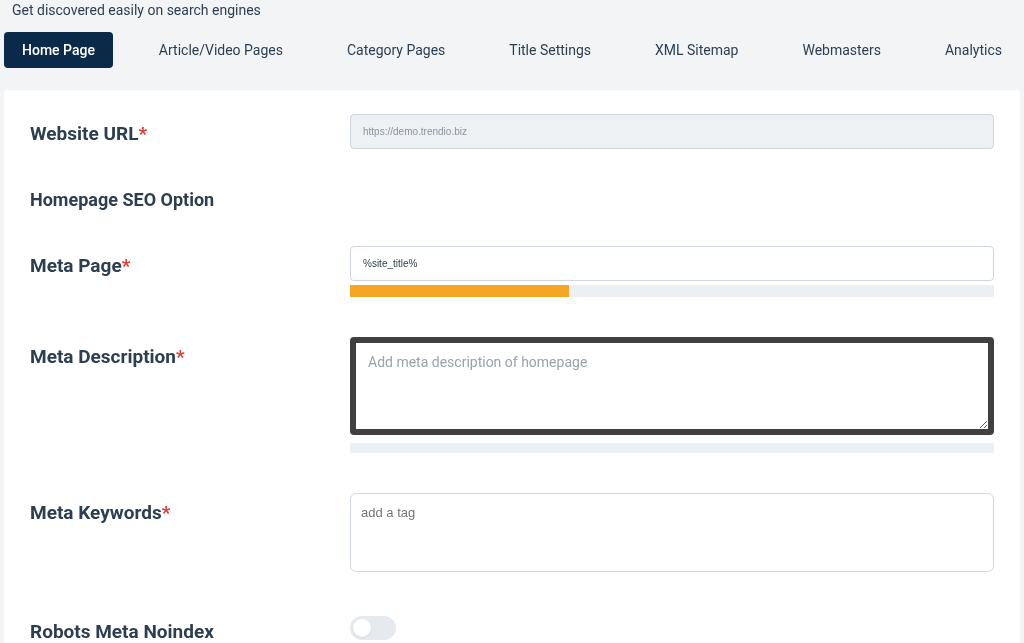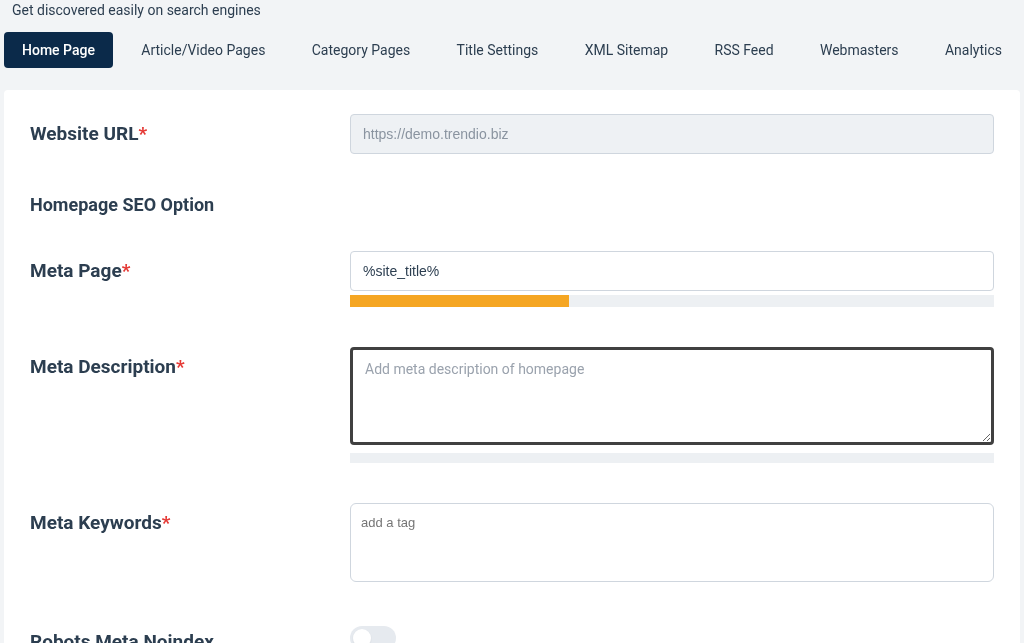--- a/index.html
+++ b/index.html
@@ -53,36 +53,36 @@
       font-weight: 700;
       font-size: 19px;
       color: #2c3e50;
       padding-top: 8px;
     }
     .required { color: #e53935; }
     .form-control-wrap { flex: 1; }
     .text-input {
       width: 100%;
       padding: 11px 12px;
-      font-size: 14px;
+      font-size: 10px;
       border: 1px solid #cfd6de;
       border-radius: 4px;
       color: #2c3e50;
       outline: none;
     }
     .text-input[readonly] {
       background: #eef1f4;
       color: #8a94a0;
     }
     .text-input::placeholder { color: #9aa2ad; }
     .textarea-input {
       width: 100%;
       padding: 11px 12px;
       font-size: 14px;
-      border: 3px solid #404040;
+      border: 6px solid #404040;
       border-radius: 4px;
       color: #2c3e50;
       outline: none;
       resize: vertical;
       min-height: 98px;
       font-family: inherit;
     }
     .textarea-input::placeholder { color: #9aa2ad; }
     .progress-bar {
       width: 100%;
@@ -147,21 +147,20 @@
 <body>
 
 <div class="page-subtitle">Get discovered easily on search engines</div>
 
 <div class="tabs">
   <div class="tab active">Home Page</div>
   <div class="tab">Article/Video Pages</div>
   <div class="tab">Category Pages</div>
   <div class="tab">Title Settings</div>
   <div class="tab">XML Sitemap</div>
-  <div class="tab">RSS Feed</div>
   <div class="tab">Webmasters</div>
   <div class="tab">Analytics</div>
 </div>
 
 <div class="content-card">
 
   <div class="form-row">
     <div class="form-label">
       <span>Website URL</span><span class="required">*</span>
     </div>

